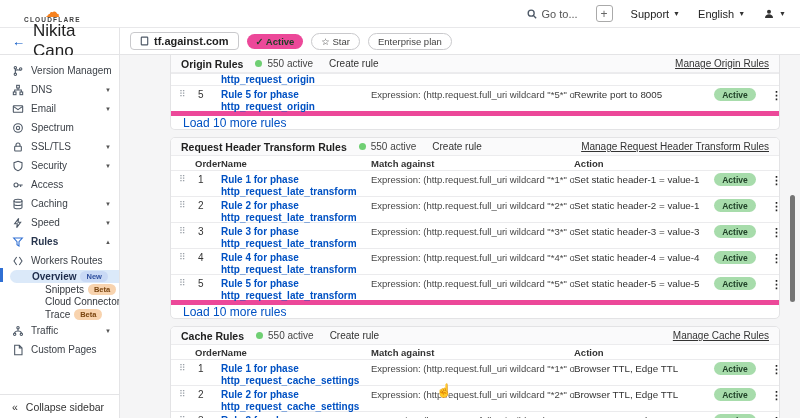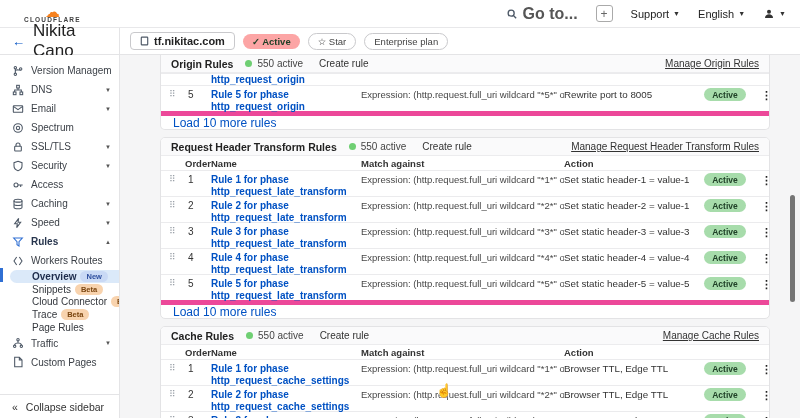--- a/index.html
+++ b/index.html
@@ -5,56 +5,56 @@
   * { margin:0; padding:0; box-sizing:border-box; }
   html,body { width:800px; height:418px; overflow:hidden; }
   body { font-family:"Liberation Sans", sans-serif; background:#fff; color:#333; font-size:11px; position:relative; }
 
   
   .topbar { height:28px; background:#fff; border-bottom:1px solid #e8e8ea; display:flex; align-items:center; justify-content:space-between; padding:0 14px 0 24px; }
   .logo { display:flex; flex-direction:column; align-items:center; line-height:1; cursor:pointer; margin-top:3px; }
   .logo .cloud { color:#f6821f; font-size:15px; line-height:10px; }
   .logo .logo-text { font-size:6.5px; font-weight:bold; letter-spacing:1.2px; color:#404041; }
   .topbar-right { display:flex; align-items:center; gap:18px; }
-  .goto { display:flex; align-items:center; gap:5px; color:#555; font-size:16px;font-weight:bold; }
+  .goto { display:flex; align-items:center; gap:5px; color:#555; font-size:11px; }
   .addbtn { width:17px; height:17px; border:1px solid #aaa; border-radius:3px; background:#fff; color:#666; font-size:12px; line-height:14px; text-align:center; }
   .nav-dd { display:flex; align-items:center; gap:4px; font-size:11px; color:#222; cursor:pointer; }
   .caret { font-size:7px; color:#333; }
 
   
   .zonebar { height:27px; display:flex; border-bottom:1px solid #e4e4e6; background:#fff; }
   .zone-left { width:120px; flex:0 0 120px; border-right:1px solid #e4e4e6; display:flex; align-items:center; gap:8px; padding-left:12px; }
   .back-arrow { color:#0051c3; font-size:13px; }
   .account-name { font-weight:normal; font-size:17px; color:#222; }
   .zone-right { flex:1; display:flex; align-items:center; gap:8px; padding-left:10px; }
   .domain-box { display:flex; align-items:center; gap:5px; border:1px solid #c9c9cc; border-radius:4px; padding:2px 9px; font-weight:bold; font-size:11px; color:#222; }
   .pill { display:inline-flex; align-items:center; gap:4px; border-radius:999px; font-size:9.5px; padding:2px 9px; }
-  .pill-active { background:#fca5a5; color:#1d3f25; font-weight:bold; }
+  .pill-active { background:#ec4899; color:#1d3f25; font-weight:bold; }
   .pill-outline { border:1px solid #c9c9cc; color:#444; background:#fff; }
 
   
   .main { display:flex; height:363px; }
   .sidebar { width:120px; flex:0 0 120px; border-right:1px solid #e4e4e6; background:#fff; display:flex; flex-direction:column; font-size:10px; }
   .navlist { flex:1; overflow:hidden; padding-top:6px; }
   .nav-item { height:19px; display:flex; align-items:center; gap:7px; padding:0 8px 0 12px; color:#3a3f46; cursor:pointer; }
   .nav-item svg { flex:0 0 12px; }
   .nav-item .lbl { flex:1; white-space:nowrap; overflow:hidden; }
   .nav-item .caret { margin-left:auto; font-size:6px; color:#555; }
   .nav-item.active-section .lbl { color:#27354d; font-weight:bold; }
-  .sub-item { height:12.8px; display:flex; align-items:center; gap:4px; padding-left:32px; color:#33373d; cursor:pointer; white-space:nowrap; }
+  .sub-item { height:12.8px; display:flex; align-items:center; gap:4px; padding-left:45px; color:#33373d; cursor:pointer; white-space:nowrap; }
   .sub-item.selected { background:#dbe9f9; border-radius:8px 0 0 8px; margin-left:10px; padding-left:22px; font-weight:bold; color:#1d2c4c; position:relative; }
   .sel-bar { position:absolute; left:0; top:268px; width:3px; height:14px; background:#2f6fd3; }
   .badge { border-radius:999px; font-size:7.5px; padding:1px 6px; font-weight:bold; }
   .badge-new { background:#c9d9f5; color:#2f4f9e; }
   .badge-beta { background:#f8d3ae; color:#7a4510; font-weight:bold; }
   .collapse-row { height:24px; border-top:1px solid #e4e4e6; display:flex; align-items:center; gap:8px; padding-left:12px; color:#333; font-size:10.5px; cursor:pointer; }
 
   
   .content { flex:1; background:#f5f5f6; position:relative; overflow:hidden; }
-  .card { width:610px; margin-left:40px; background:#fff; border:1px solid #e3e3e5; border-radius:5px; overflow:hidden; }
+  .card { width:610px; margin-left:50px; background:#fff; border:1px solid #e3e3e5; border-radius:5px; overflow:hidden; }
   .card-first { border-top:none; border-radius:0 0 5px 5px; margin-top:0; }
   .card + .card { margin-top:7px; }
   .sec-head { height:18px; background:#fafafb; border-bottom:1px solid #ececee; display:flex; align-items:center; padding:0 10px; }
   .sec-title { font-weight:bold; font-size:10.5px; color:#222; }
   .dot { width:7px; height:7px; border-radius:50%; background:#6fcf73; margin:0 5px 0 12px; }
   .sec-count { color:#444; font-size:10px; }
   .sec-link { margin-left:16px; color:#333; font-size:10px; cursor:pointer; }
   .sec-manage { margin-left:auto; color:#333; text-decoration:underline; font-size:10px; cursor:pointer; }
   .rgrid { display:grid; grid-template-columns:16px 26px 150px 203px 132px 58px 25px; padding-left:8px; align-items:start; }
   .col-head { height:14px; align-items:center; font-weight:bold; font-size:9.5px; color:#333; }
@@ -112,21 +112,21 @@
 <div class="zonebar">
   <div class="zone-left">
     <span class="back-arrow">←</span>
     <span class="account-name">Nikita Cano</span>
   </div>
   <div class="zone-right">
     <div class="domain-box">
       <svg width="9" height="10" viewBox="0 0 12 14">
           <rect x="1.5" y="1.5" width="9" height="11" rx="1"></rect>
         </svg>
-      <span>tf.nikitac.com</span>
+      <span>tf.against.com</span>
     </div>
     <span class="pill pill-active">✓ Active</span>
     <span class="pill pill-outline">☆ Star</span>
     <span class="pill pill-outline">Enterprise plan</span>
   </div>
 </div>
 
 <div class="main">
 
   <nav class="sidebar">
@@ -224,23 +224,20 @@
         <span>Snippets</span>
         <span class="badge badge-beta">Beta</span>
       </div>
       <div class="sub-item">
         <span>Cloud Connector</span>
         <span class="badge badge-beta">Beta</span>
       </div>
       <div class="sub-item">
         <span>Trace</span>
         <span class="badge badge-beta">Beta</span>
-      </div>
-      <div class="sub-item">
-        <span>Page Rules</span>
       </div>
       <div class="nav-item">
         <svg width="12" height="12" viewBox="0 0 18 18">
             <circle cx="9" cy="4" r="1.8"></circle>
             <circle cx="4" cy="14" r="1.8"></circle>
             <circle cx="14" cy="14" r="1.8"></circle>
             <path d="M9 6v3 M9 9c-3 0-5 1.5-5 3 M9 9c3 0 5 1.5 5 3"></path>
           </svg>
         <span class="lbl">Traffic</span>
         <span class="caret">▼</span>

